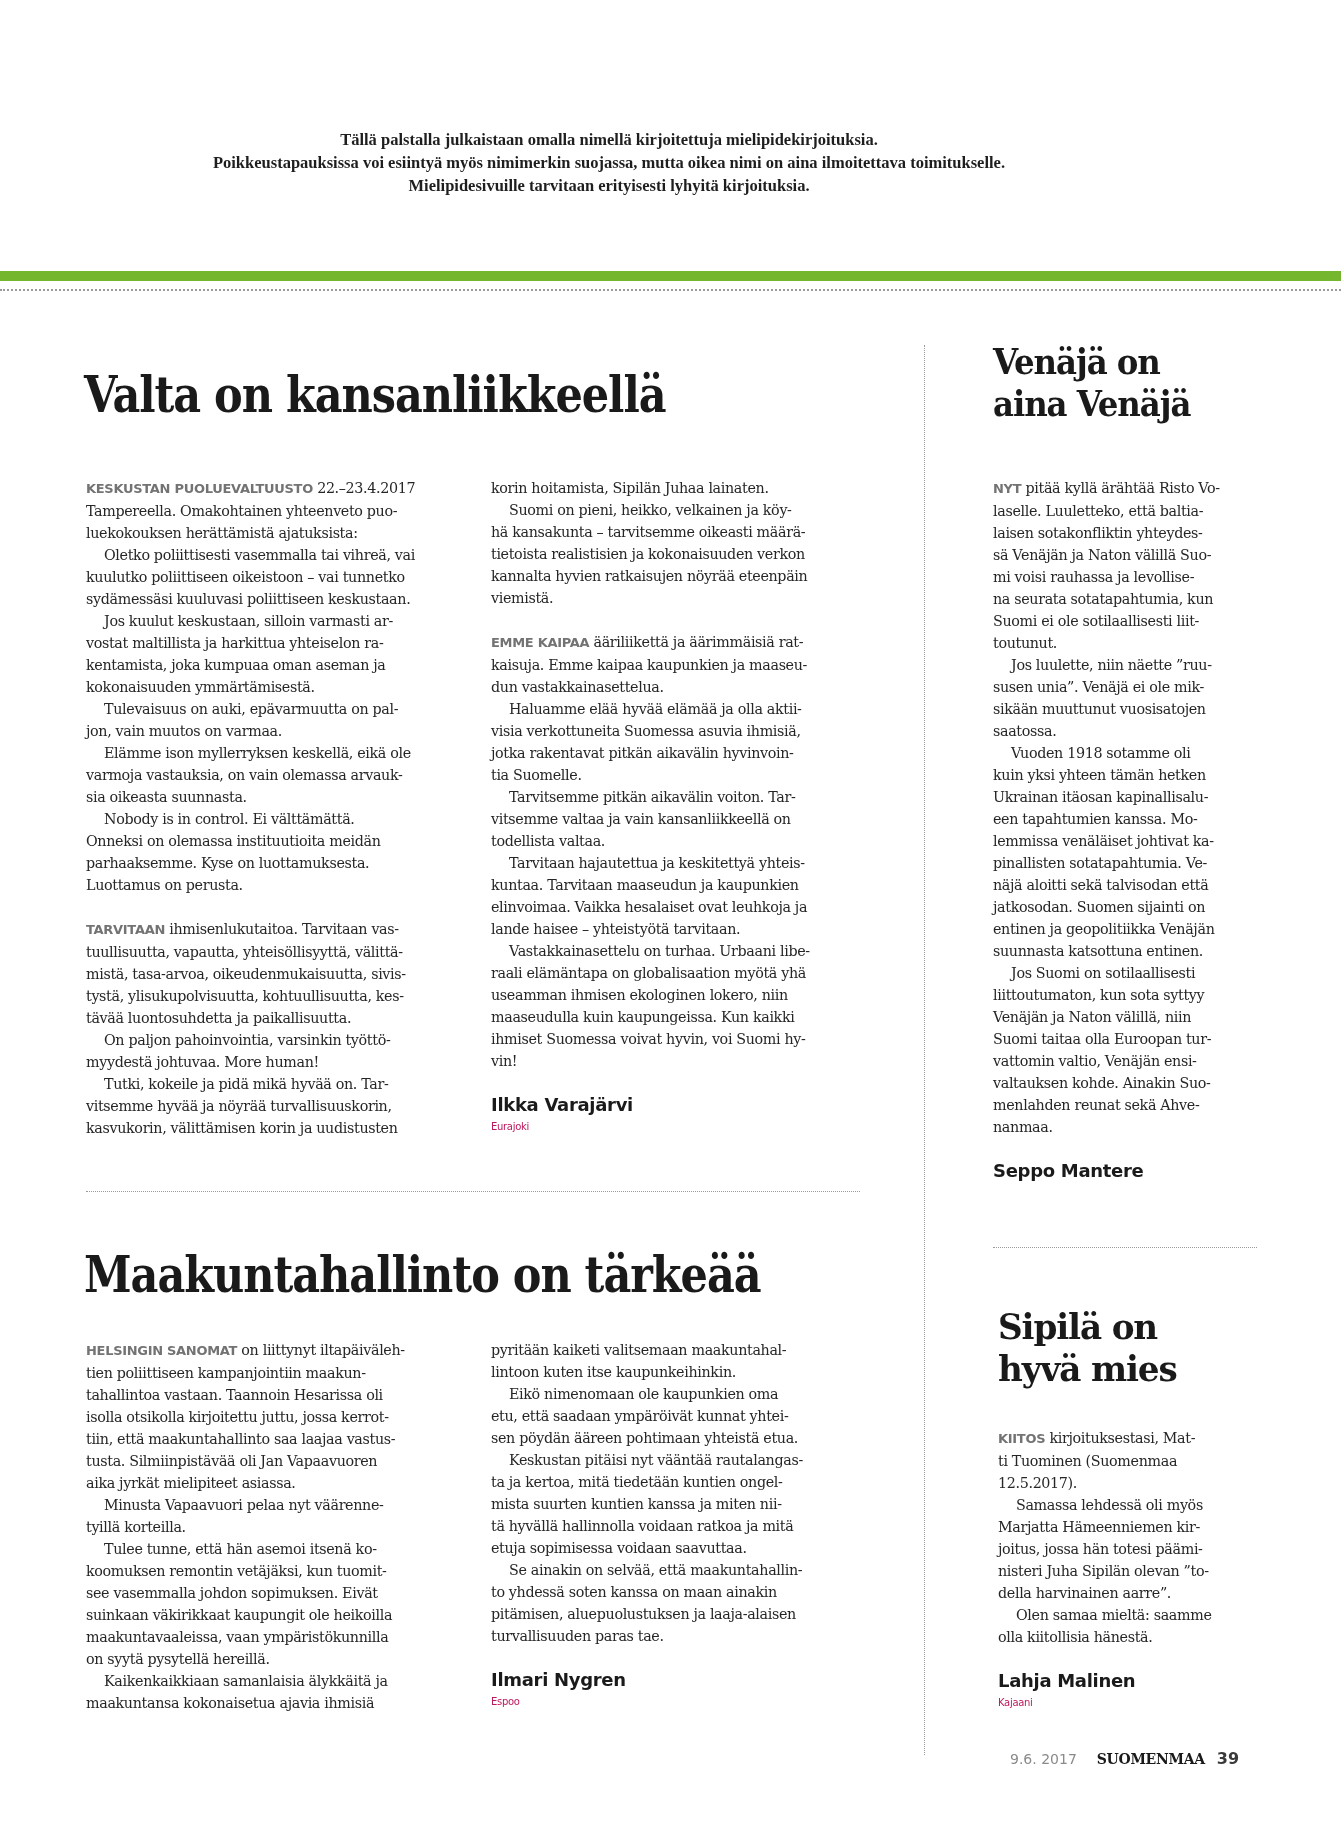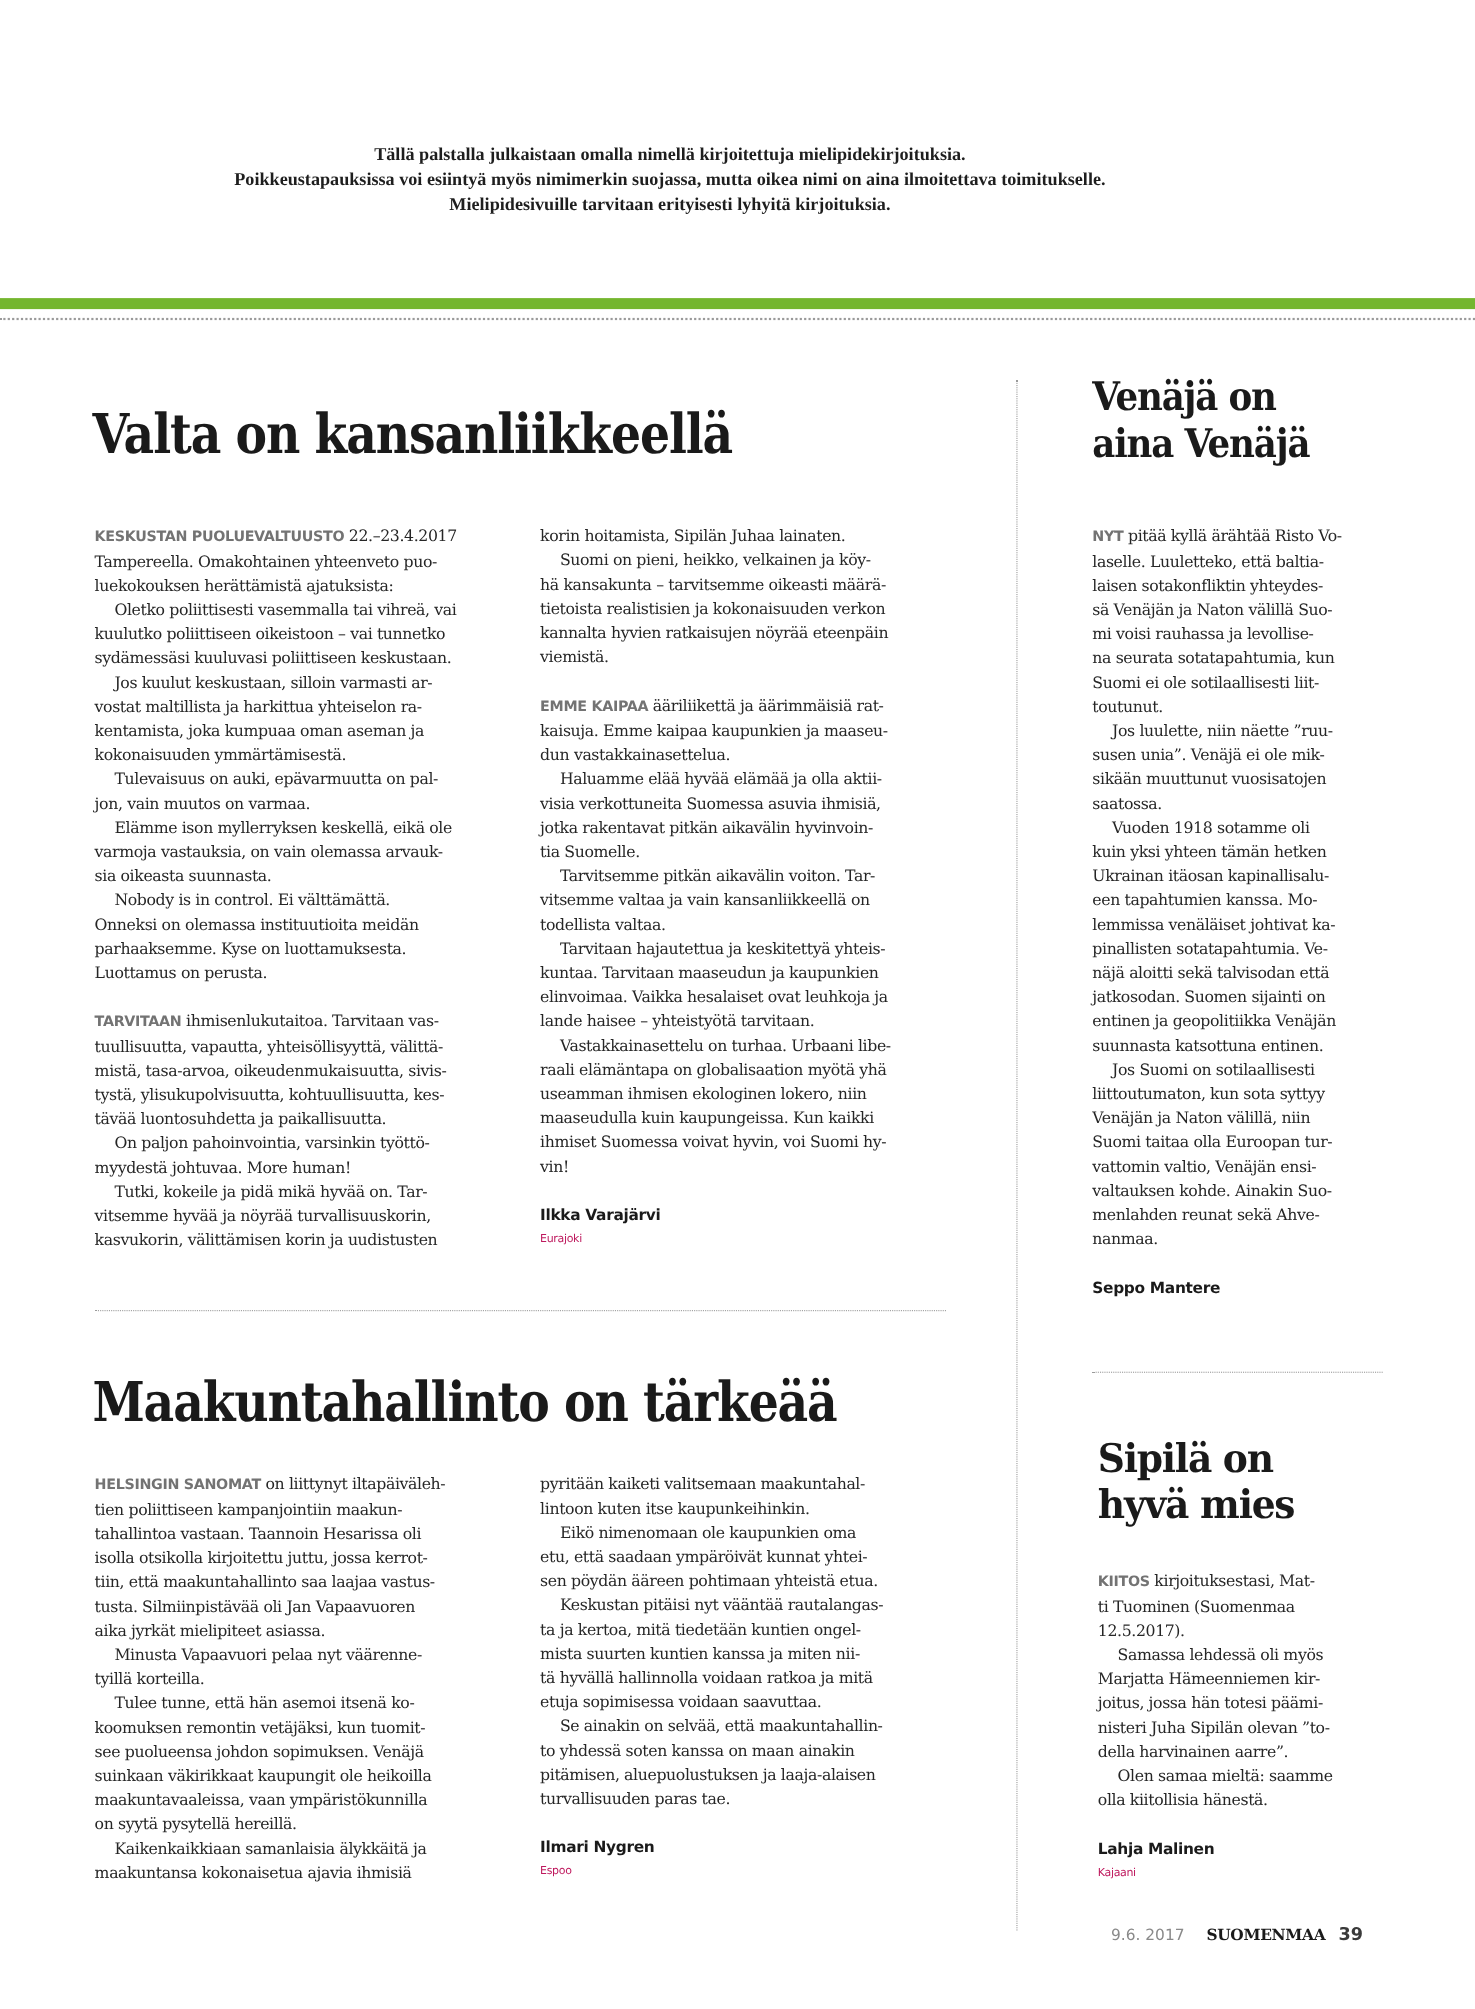--- a/index.html
+++ b/index.html
@@ -21,21 +21,21 @@
   .h-main2 { left: 84px; top: 1245px; font-size: 50px; transform: scaleX(0.86); }
   .h-side1 { left: 993px; top: 340px; font-size: 36px; line-height: 42px; transform: scaleX(0.9); }
   .h-side2 { left: 998px; top: 1305px; font-size: 36px; line-height: 42px; transform: scaleX(0.95); }
 
   .col { position: absolute; font-family: "DejaVu Serif", serif; font-size: 14.3px; line-height: 22px;
     color: #262626; letter-spacing: -0.35px; }
   .col p { white-space: nowrap; }
   .col .ind { padding-left: 18px; }
   .col .gap { height: 22px; }
   .lead { font-family: "DejaVu Sans", sans-serif; font-weight: bold; font-size: 13px; letter-spacing: -0.3px; color: #737373; }
-  .author { font-family: "DejaVu Sans", sans-serif; font-weight: bold; font-size: 14px; color: #1a1a1a; letter-spacing: -0.3px; }
+  .author { font-family: "DejaVu Sans", sans-serif; font-weight: bold; font-size: 18px; color: #1a1a1a; letter-spacing: -0.3px; }
   .place { font-family: "DejaVu Sans", sans-serif; font-size: 10px; color: #be185d; font-weight: normal; letter-spacing: -0.3px; }
 
   .c1 { left: 86px; top: 477px; }
   .c2 { left: 491px; top: 477px; }
   .c3 { left: 993px; top: 477px; }
   .c4 { left: 86px; top: 1339px; }
   .c5 { left: 491px; top: 1339px; }
   .c6 { left: 998px; top: 1427px; }
 
   .dot-sep-mid { position: absolute; left: 86px; top: 1191px; width: 774px; border-top: 1.5px dotted #9a9a9a; }
@@ -177,21 +177,21 @@
   <p>tien poliittiseen kampanjointiin maakun-</p>
   <p>tahallintoa vastaan. Taannoin Hesarissa oli</p>
   <p>isolla otsikolla kirjoitettu juttu, jossa kerrot-</p>
   <p>tiin, että maakuntahallinto saa laajaa vastus-</p>
   <p>tusta. Silmiinpistävää oli Jan Vapaavuoren</p>
   <p>aika jyrkät mielipiteet asiassa.</p>
   <p class="ind">Minusta Vapaavuori pelaa nyt väärenne-</p>
   <p>tyillä korteilla.</p>
   <p class="ind">Tulee tunne, että hän asemoi itsenä ko-</p>
   <p>koomuksen remontin vetäjäksi, kun tuomit-</p>
-  <p>see puolueensa johdon sopimuksen. Venäjä</p>
+  <p>see vasemmalla johdon sopimuksen. Eivät</p>
   <p>suinkaan väkirikkaat kaupungit ole heikoilla</p>
   <p>maakuntavaaleissa, vaan ympäristökunnilla</p>
   <p>on syytä pysytellä hereillä.</p>
   <p class="ind">Kaikenkaikkiaan samanlaisia älykkäitä ja</p>
   <p>maakuntansa kokonaisetua ajavia ihmisiä</p>
 </div>
 
 <div class="col c5">
   <p>pyritään kaiketi valitsemaan maakuntahal-</p>
   <p>lintoon kuten itse kaupunkeihinkin.</p>

